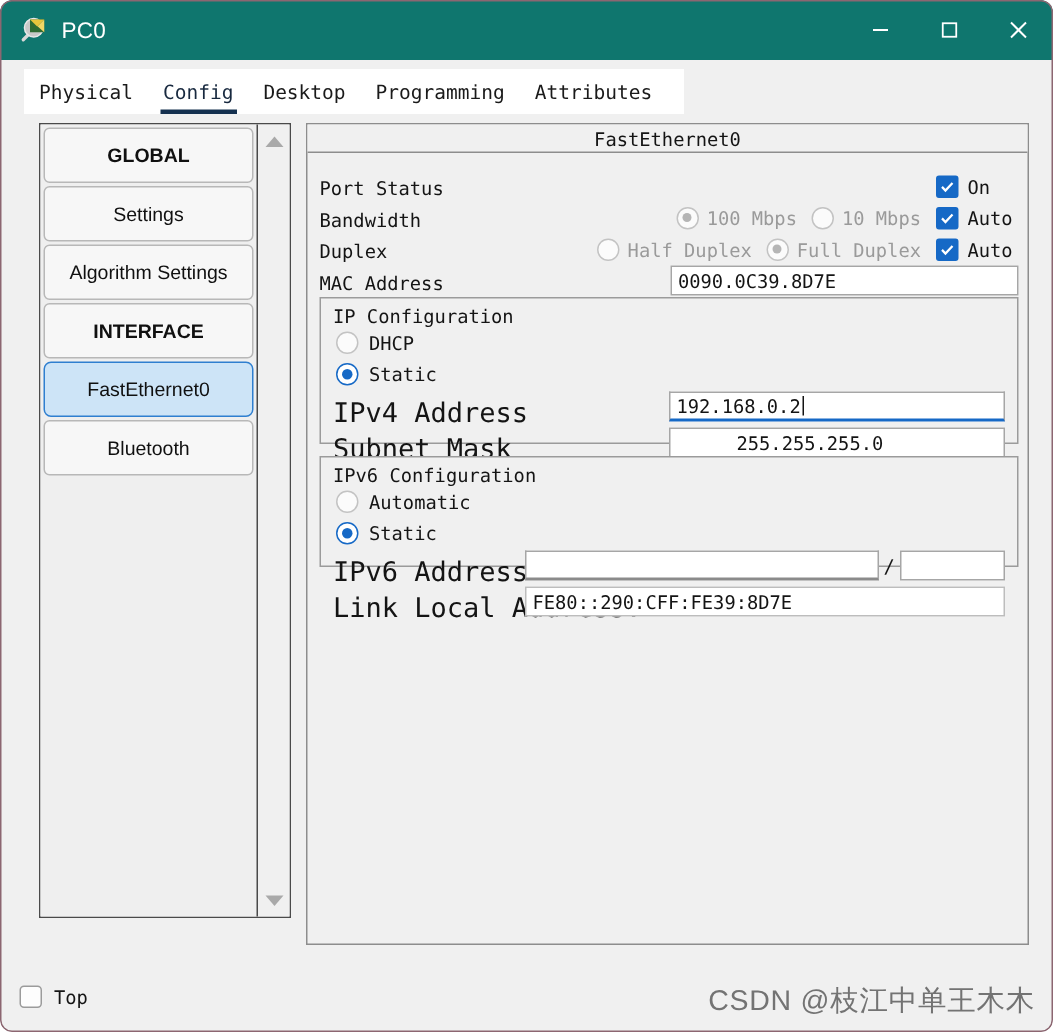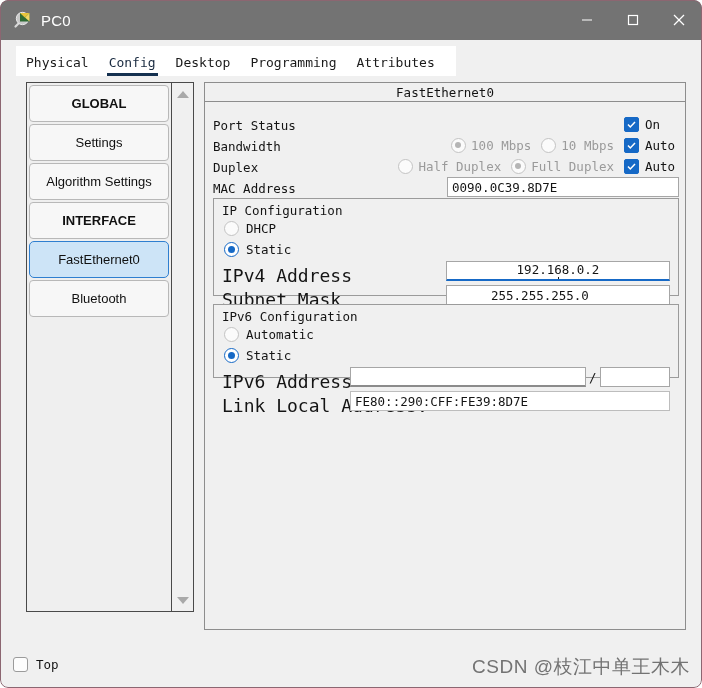--- a/index.html
+++ b/index.html
@@ -16,21 +16,21 @@
     width: 702px; height: 688px;
     background: #f0f0f0;
     border-radius: 8px;
     overflow: hidden;
   }
 
   
   #titlebar {
     position: absolute; left: 0; top: 0;
     width: 702px; height: 40px;
-    background: #737373;
+    background: #0f766e;
     border-top-left-radius: 8px;
     border-top-right-radius: 8px;
     display: flex; align-items: center;
   }
   #app-icon {
     width: 22px; height: 22px;
     margin-left: 11px; margin-right: 8px;
     position: relative; flex: none;
   }
   #titlebar .title-text {
@@ -422,21 +422,21 @@
         <div class="gradio" style="top:22px;">
           <span class="rad"></span>
           <span class="rtxt">DHCP</span>
         </div>
         <div class="gradio" style="top:43px;">
           <span class="rad on"></span>
           <span class="rtxt">Static</span>
         </div>
 
         <span class="grow-lbl" style="top:66px;">IPv4 Address</span>
-        <div class="tfield focused" style="position:absolute; left:232px; top:62px; width:224px;flex-direction:column;">
+        <div class="tfield focused" style="position:absolute; left:232px; top:62px; width:224px;">
           <span>192.168.0.2</span>
             <span class="caret"></span>
         </div>
 
         <span class="grow-lbl" style="top:90px;">Subnet Mask</span>
         <div class="tfield" style="position:absolute; left:232px; top:86px; width:224px;padding-left:44px;">255.255.255.0</div>
       </div>
 
       <div class="groupbox" style="left:8px; top:221px; width:466px; height:74px;">
         <span class="gtitle">IPv6 Configuration</span>

